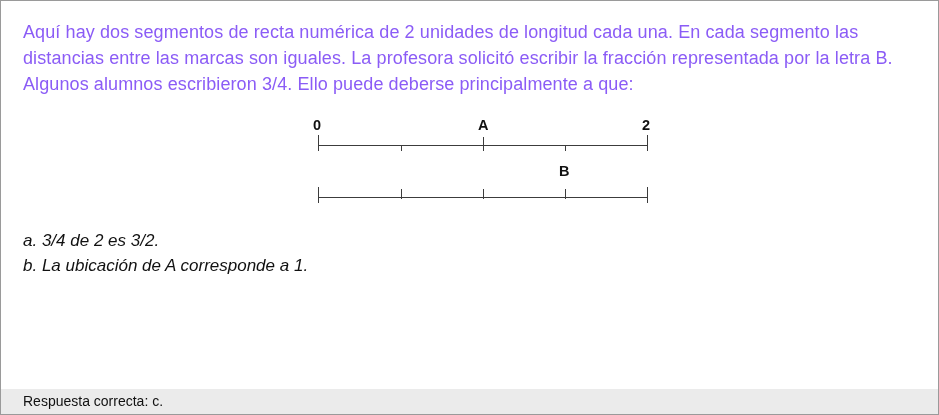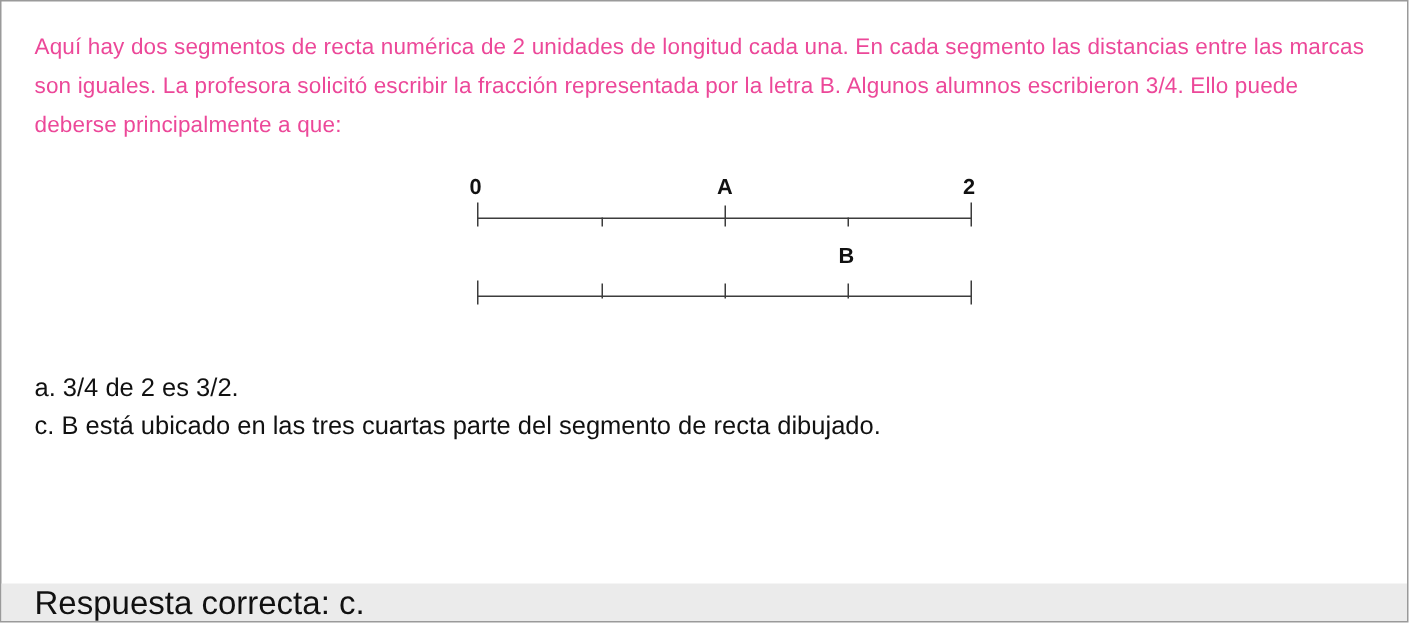--- a/index.html
+++ b/index.html
@@ -17,23 +17,23 @@
   .page {
     position: relative;
     box-sizing: border-box;
     width: 939px;
     height: 415px;
     border: 1px solid #9a9a9a;
     background: #ffffff;
     padding: 18px 22px 0 22px;
   }
   .stem {
-    font-size: 15px;
+    font-size: 18px;
     line-height: 26px;
-    color: #ec4899;
+    color: #8b5cf6;
     max-width: 900px;
     letter-spacing: 0.1px;
   }
   .figure {
     position: relative;
     width: 100%;
     height: 105px;
     margin-top: 18px;
   }
 
@@ -58,38 +58,39 @@
   }
   .lbl {
     position: absolute;
     font-size: 14.5px;
     font-weight: bold;
     color: #111111;
     white-space: nowrap;
   }
 
   .options {
-    margin-top: 26px;
+    margin-top: 8px;
     font-size: 17px;
     line-height: 25px;
     color: #111111;
+    font-style: italic;
   }
   .options div {
     white-space: nowrap;
   }
 
   .answers {
     position: absolute;
     left: 0;
     bottom: 0;
     width: 100%;
   }
   .ansline {
     background: #ebebeb;
-    font-size: 22px;
+    font-size: 14px;
     line-height: 25px;
     padding: 0 0 0 22px;
     color: #111111;
   }
 </style>
 </head>
 <body>
 
 <div class="page">
 
@@ -118,20 +119,20 @@
       <div class="tick-minor" style="left:542px; top:74px; height:10px;"></div>
       <div class="tick-major" style="left:624px; top:72px; height:16px;"></div>
 
       <div class="lbl" style="left:536px; top:48px;">B</div>
     </div>
 
   </div>
 
   <div class="options">
     <div>a. 3/4 de 2 es 3/2.</div>
-    <div>c. B está ubicado en las tres cuartas parte del segmento de recta dibujado.</div>
+    <div>b. La ubicación de A corresponde a 1.</div>
   </div>
 
   <div class="answers">
     <div class="ansline">Respuesta correcta: c.</div>
   </div>
 
 </div>
 
 </body></html>

